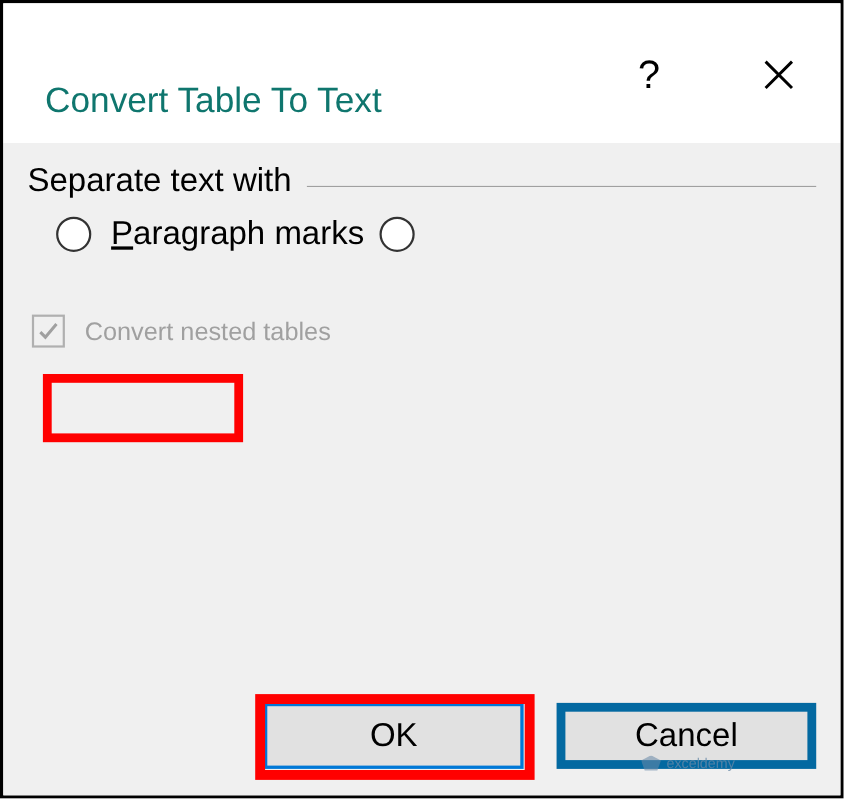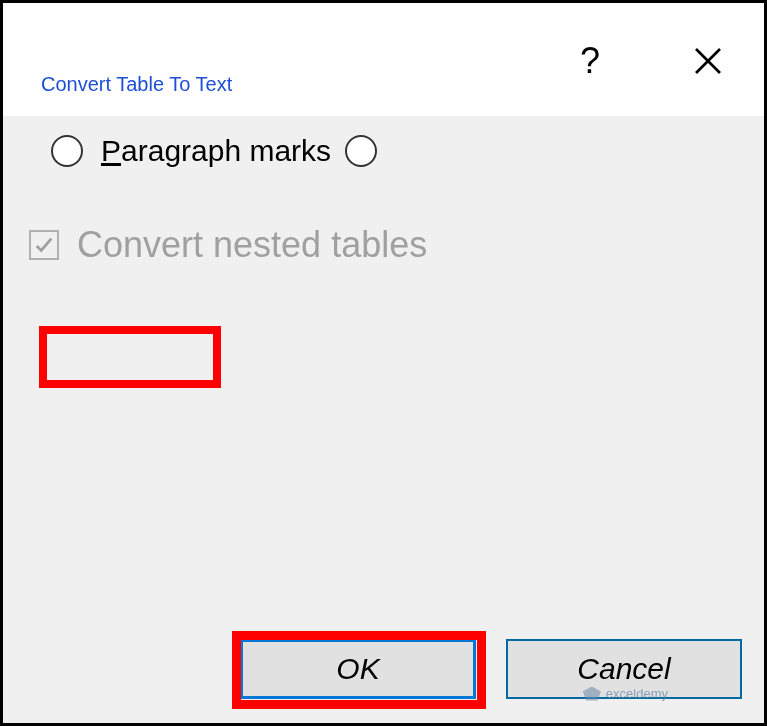--- a/index.html
+++ b/index.html
@@ -22,22 +22,22 @@
       flex-direction: column;
     }
     .titlebar {
       background: #fff;
       padding: 22px 32px 20px 38px;
       display: flex;
       align-items: center;
       justify-content: space-between;
     }
     .title-text {
-      font-size: 20px;
-      color: #1d4ed8;
+      font-size: 32px;
+      color: #0f766e;
       font-weight: 400;
       margin-top: 48px;
     }
     .titlebar-buttons {
       display: flex;
       align-items: center;
       gap: 70px;
     }
     .help-button, .close-button {
       font-size: 36px;
@@ -147,36 +147,35 @@
       border: 2px solid #b0b0b0;
       display: flex;
       align-items: center;
       justify-content: center;
     }
     .checkbox-box svg {
       width: 22px;
       height: 22px;
     }
     .checkbox-label {
-      font-size: 36px;
+      font-size: 23px;
       color: #a0a0a0;
     }
     .button-row {
       display: flex;
       gap: 30px;
       margin-top: auto;
       justify-content: flex-end;
       padding-bottom: 2px;
       position: relative;
-      font-style: italic;
     }
     .btn {
       width: 236px;
       height: 60px;
-      border: 2px solid #0369a1;
+      border: 8px solid #0369a1;
       background: #e1e1e1;
       font-size: 30px;
       color: #000;
       cursor: pointer;
       display: flex;
       align-items: center;
       justify-content: center;
     }
     .btn-ok {
       border: 3px solid #0078d7;
@@ -223,20 +222,24 @@
       <div class="help-button" title="Help">?</div>
       <div class="close-button" title="Close">
         <svg viewBox="0 0 24 24">
             <path d="M3 3 L21 21 M21 3 L3 21" stroke="#000" stroke-width="2" fill="none"></path>
           </svg>
       </div>
     </div>
   </div>
 
   <div class="dialog-body">
+    <div class="fieldset-label-row">
+      <div class="fieldset-label">Separate text with</div>
+      <div class="fieldset-line"></div>
+    </div>
 
     <div class="radio-group">
 
       <div class="radio-item">
         <div class="radio-circle"></div>
         <div class="radio-label"><span></span><span class="u">P</span><span>aragraph marks</span></div>
       </div>
 
 
       <div class="radio-item">

